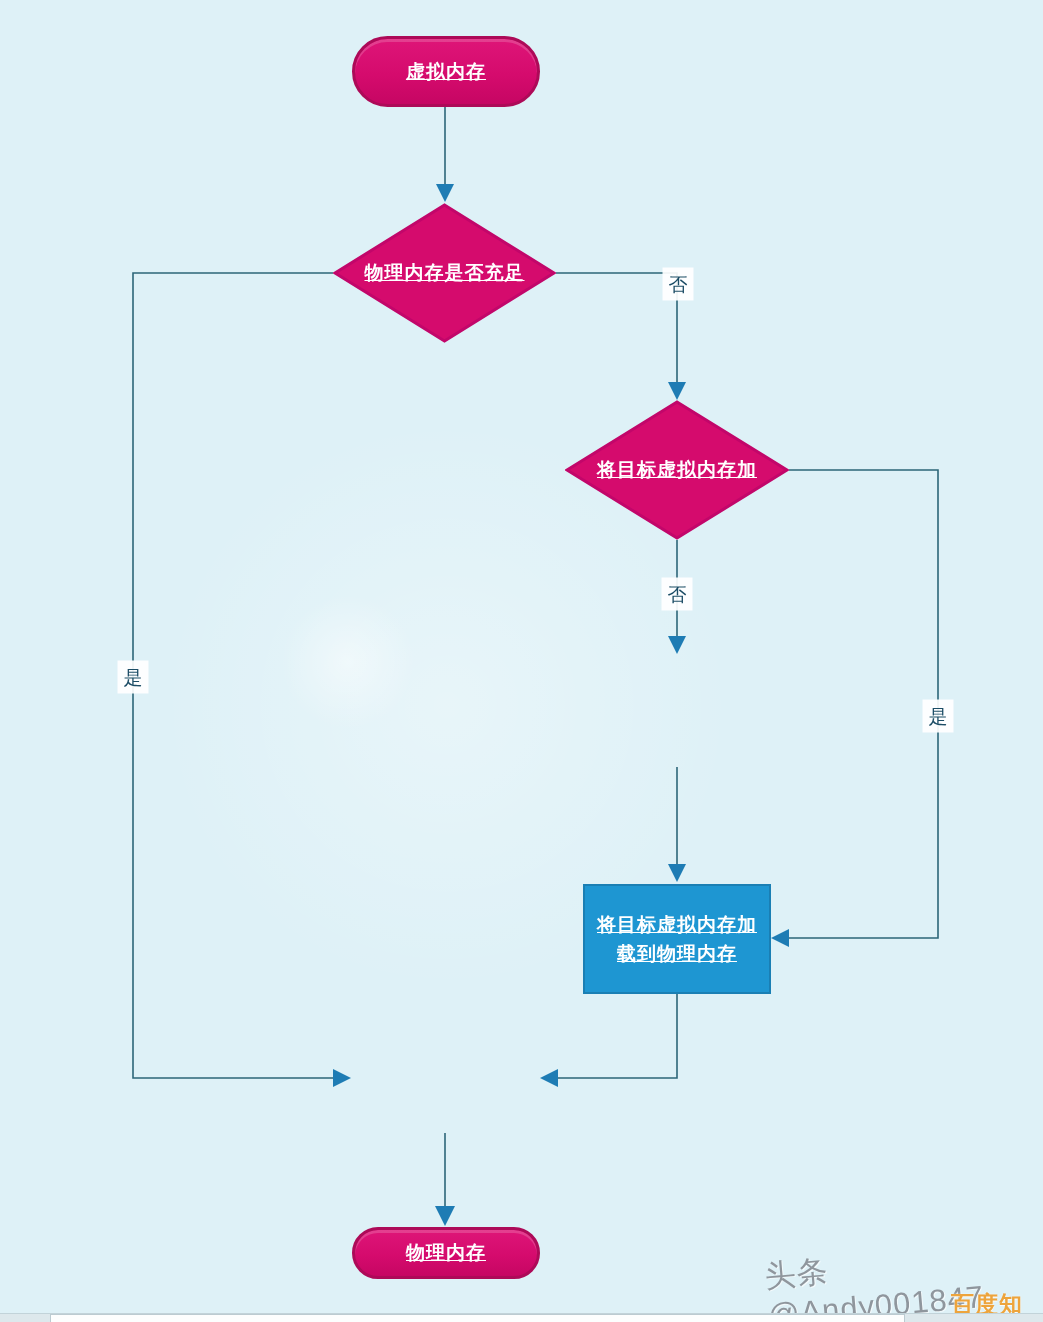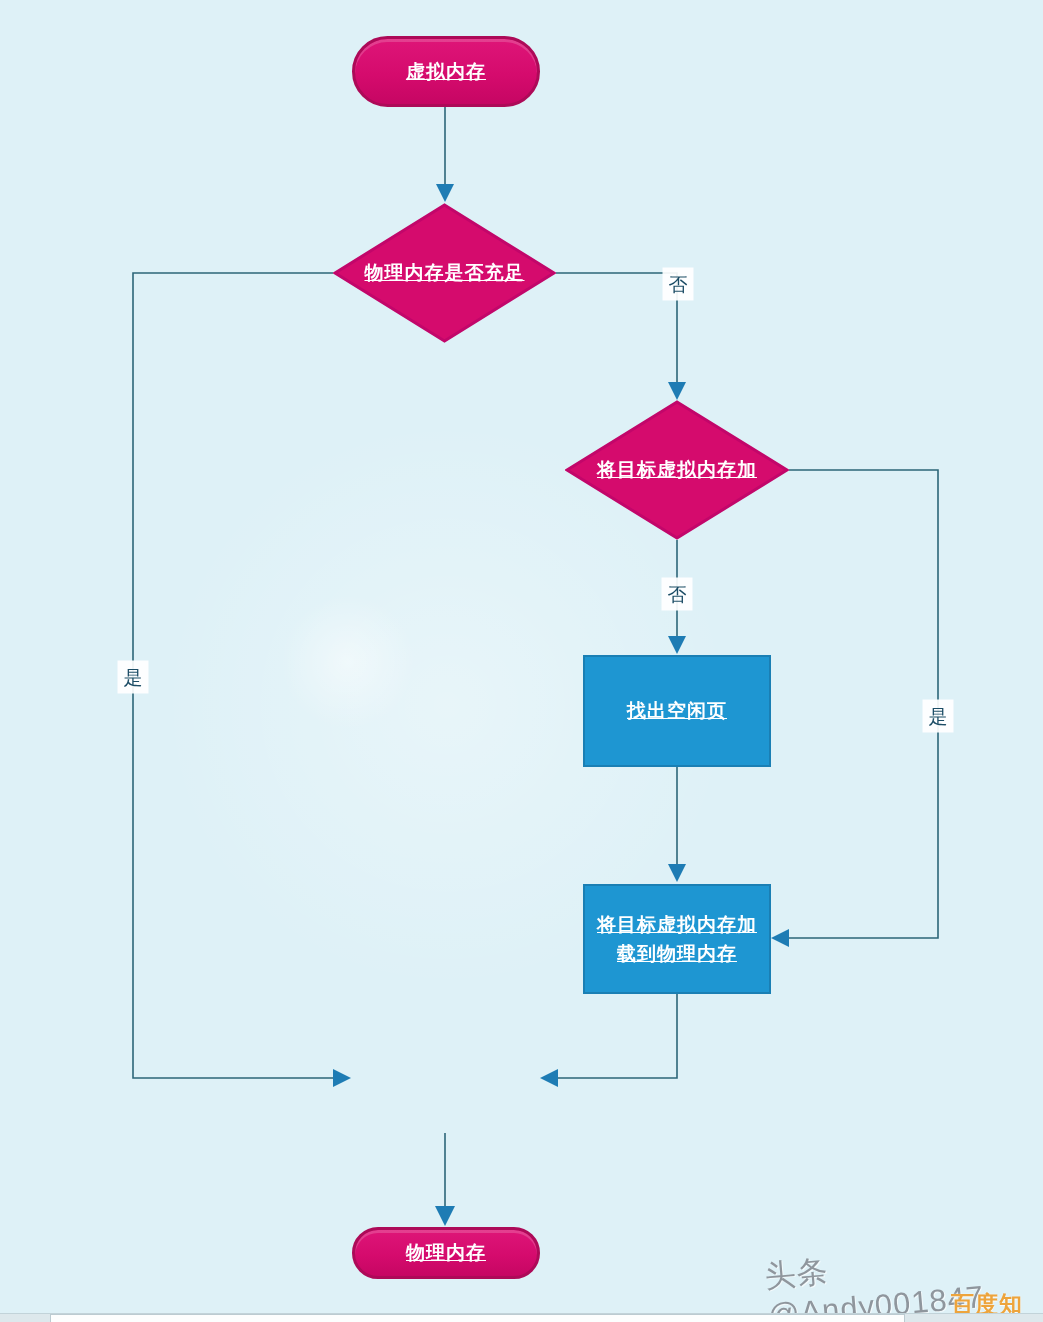--- a/index.html
+++ b/index.html
@@ -106,23 +106,20 @@
     <span class="node-label">物理内存是否充足</span>
   </div>
 
   <div class="node diamond" style="left:565px;top:400px;width:224px;height:140px;">
     <svg viewBox="0 0 224 140">
       <polygon points="112,2 222,70 112,138 2,70" fill="#d50b6d" stroke="#c2066a" stroke-width="3"></polygon>
     </svg>
     <span class="node-label">将目标虚拟内存加</span>
   </div>
 
-  <div class="node rect" style="left:583px;top:655px;width:188px;height:112px;">
-    <span class="node-label">找出空闲页</span>
-  </div>
 
   <div class="node rect" style="left:583px;top:884px;width:188px;height:110px;">
     <span class="node-label">将目标虚拟内存加
 载到物理内存</span>
   </div>
 
 
   <div class="node pill" style="left:352px;top:1227px;width:188px;height:52px;">
     <span class="node-label">物理内存</span>
   </div>

